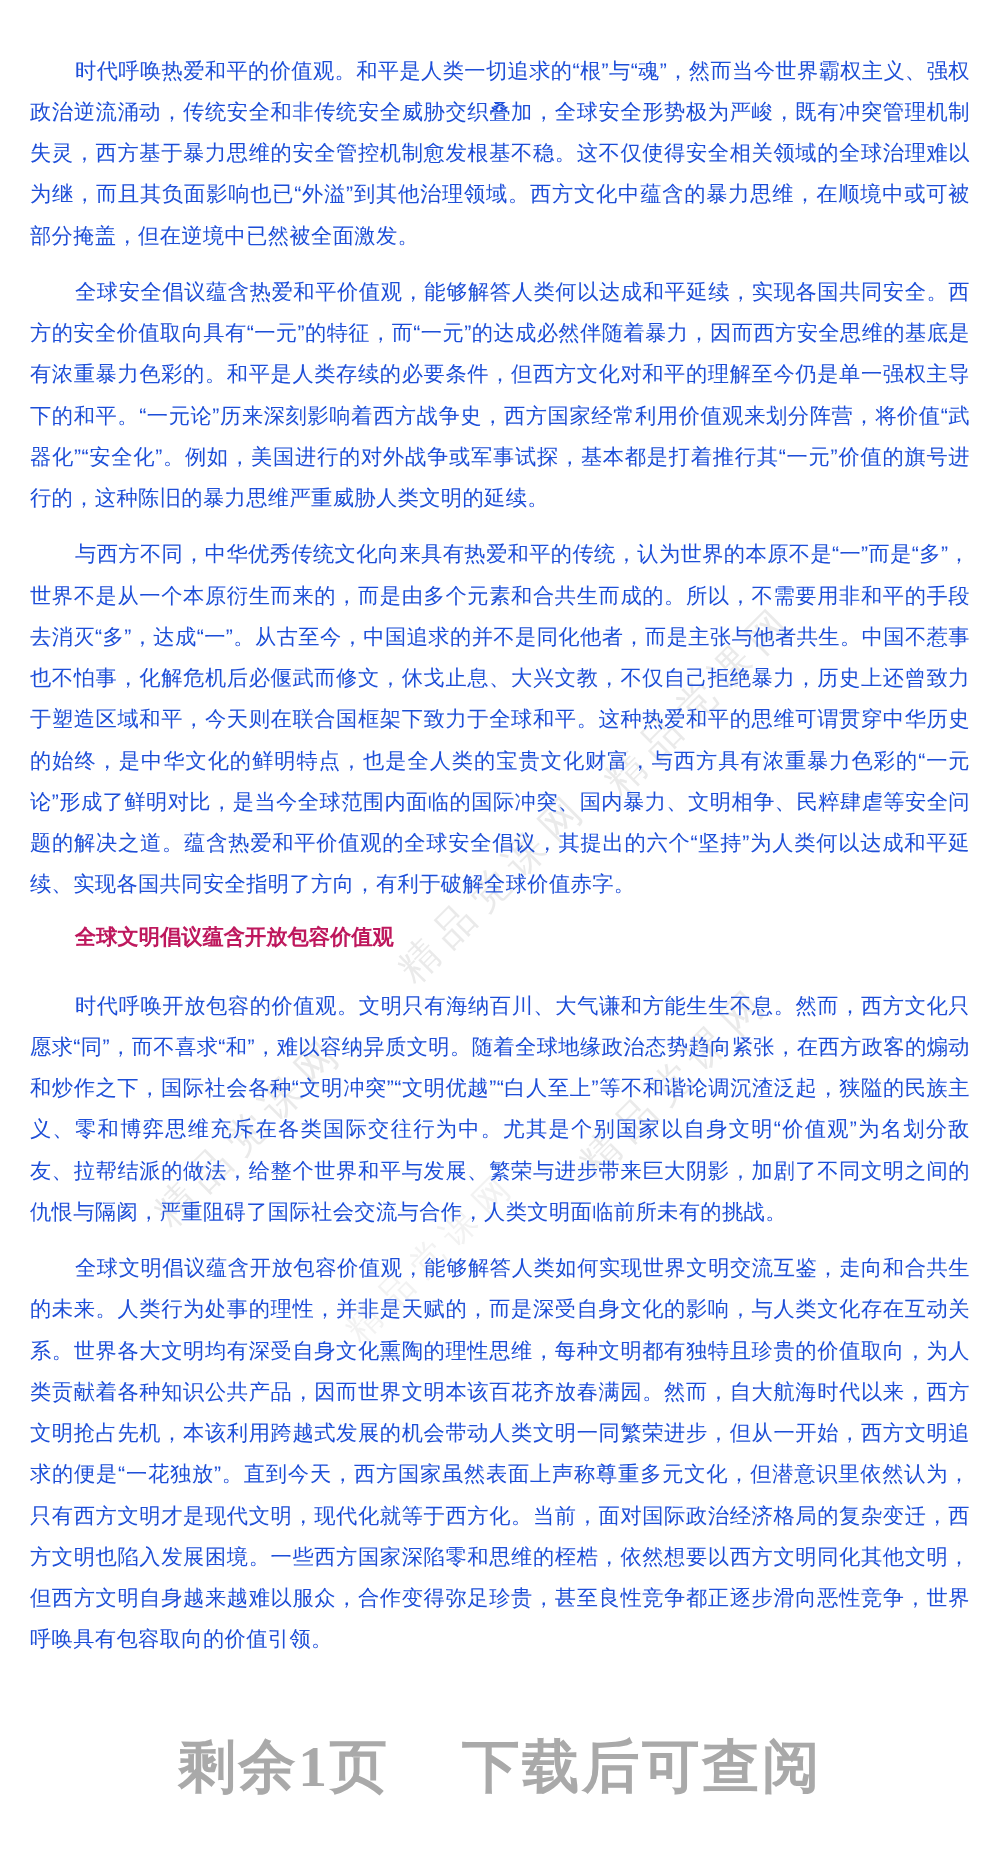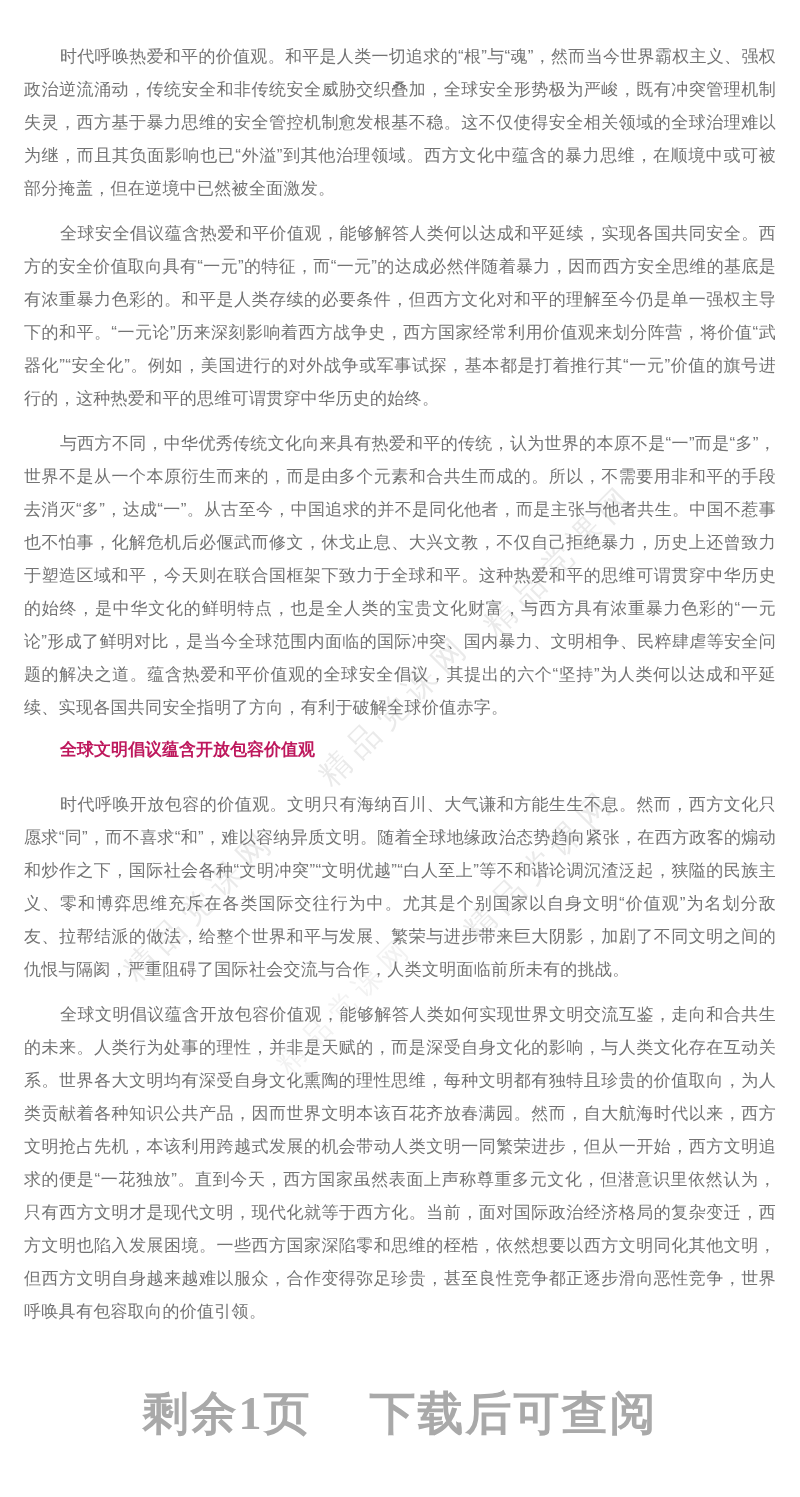--- a/index.html
+++ b/index.html
@@ -22,21 +22,21 @@
   }
   .doc-body {
     position: relative;
     padding: 40px 24px 0 24px;
     z-index: 2;
   }
   .doc-paragraph {
     margin: 0 0 12px 0;
     font-size: 17px;
     line-height: 33px;
-    color: #737373;
+    color: #1d4ed8;
     text-align: justify;
     text-indent: 36px;
     letter-spacing: 0.3px;
   }
   .doc-heading {
     margin: 14px 0 26px 0;
     font-size: 17px;
     line-height: 24px;
     font-weight: 700;
     color: #be185d;
@@ -90,21 +90,21 @@
     <div class="watermark wm-1">精品党课网</div>
     <div class="watermark wm-2">精品党课网</div>
     <div class="watermark wm-3">精品党课网</div>
     <div class="watermark wm-4">精品党课网</div>
     <div class="watermark wm-5">精品党课网</div>
   </div>
 
   <div class="doc-body">
 
   <p class="doc-paragraph">时代呼唤热爱和平的价值观。和平是人类一切追求的“根”与“魂”，然而当今世界霸权主义、强权政治逆流涌动，传统安全和非传统安全威胁交织叠加，全球安全形势极为严峻，既有冲突管理机制失灵，西方基于暴力思维的安全管控机制愈发根基不稳。这不仅使得安全相关领域的全球治理难以为继，而且其负面影响也已“外溢”到其他治理领域。西方文化中蕴含的暴力思维，在顺境中或可被部分掩盖，但在逆境中已然被全面激发。</p>
-      <p class="doc-paragraph">全球安全倡议蕴含热爱和平价值观，能够解答人类何以达成和平延续，实现各国共同安全。西方的安全价值取向具有“一元”的特征，而“一元”的达成必然伴随着暴力，因而西方安全思维的基底是有浓重暴力色彩的。和平是人类存续的必要条件，但西方文化对和平的理解至今仍是单一强权主导下的和平。“一元论”历来深刻影响着西方战争史，西方国家经常利用价值观来划分阵营，将价值“武器化”“安全化”。例如，美国进行的对外战争或军事试探，基本都是打着推行其“一元”价值的旗号进行的，这种热爱和平的思维可谓贯穿中华历史的始终。</p>
+      <p class="doc-paragraph">全球安全倡议蕴含热爱和平价值观，能够解答人类何以达成和平延续，实现各国共同安全。西方的安全价值取向具有“一元”的特征，而“一元”的达成必然伴随着暴力，因而西方安全思维的基底是有浓重暴力色彩的。和平是人类存续的必要条件，但西方文化对和平的理解至今仍是单一强权主导下的和平。“一元论”历来深刻影响着西方战争史，西方国家经常利用价值观来划分阵营，将价值“武器化”“安全化”。例如，美国进行的对外战争或军事试探，基本都是打着推行其“一元”价值的旗号进行的，这种陈旧的暴力思维严重威胁人类文明的延续。</p>
       <p class="doc-paragraph">与西方不同，中华优秀传统文化向来具有热爱和平的传统，认为世界的本原不是“一”而是“多”，世界不是从一个本原衍生而来的，而是由多个元素和合共生而成的。所以，不需要用非和平的手段去消灭“多”，达成“一”。从古至今，中国追求的并不是同化他者，而是主张与他者共生。中国不惹事也不怕事，化解危机后必偃武而修文，休戈止息、大兴文教，不仅自己拒绝暴力，历史上还曾致力于塑造区域和平，今天则在联合国框架下致力于全球和平。这种热爱和平的思维可谓贯穿中华历史的始终，是中华文化的鲜明特点，也是全人类的宝贵文化财富，与西方具有浓重暴力色彩的“一元论”形成了鲜明对比，是当今全球范围内面临的国际冲突、国内暴力、文明相争、民粹肆虐等安全问题的解决之道。蕴含热爱和平价值观的全球安全倡议，其提出的六个“坚持”为人类何以达成和平延续、实现各国共同安全指明了方向，有利于破解全球价值赤字。</p>
       <h3 class="doc-heading">全球文明倡议蕴含开放包容价值观</h3>
       <p class="doc-paragraph">时代呼唤开放包容的价值观。文明只有海纳百川、大气谦和方能生生不息。然而，西方文化只愿求“同”，而不喜求“和”，难以容纳异质文明。随着全球地缘政治态势趋向紧张，在西方政客的煽动和炒作之下，国际社会各种“文明冲突”“文明优越”“白人至上”等不和谐论调沉渣泛起，狭隘的民族主义、零和博弈思维充斥在各类国际交往行为中。尤其是个别国家以自身文明“价值观”为名划分敌友、拉帮结派的做法，给整个世界和平与发展、繁荣与进步带来巨大阴影，加剧了不同文明之间的仇恨与隔阂，严重阻碍了国际社会交流与合作，人类文明面临前所未有的挑战。</p>
       <p class="doc-paragraph">全球文明倡议蕴含开放包容价值观，能够解答人类如何实现世界文明交流互鉴，走向和合共生的未来。人类行为处事的理性，并非是天赋的，而是深受自身文化的影响，与人类文化存在互动关系。世界各大文明均有深受自身文化熏陶的理性思维，每种文明都有独特且珍贵的价值取向，为人类贡献着各种知识公共产品，因而世界文明本该百花齐放春满园。然而，自大航海时代以来，西方文明抢占先机，本该利用跨越式发展的机会带动人类文明一同繁荣进步，但从一开始，西方文明追求的便是“一花独放”。直到今天，西方国家虽然表面上声称尊重多元文化，但潜意识里依然认为，只有西方文明才是现代文明，现代化就等于西方化。当前，面对国际政治经济格局的复杂变迁，西方文明也陷入发展困境。一些西方国家深陷零和思维的桎梏，依然想要以西方文明同化其他文明，但西方文明自身越来越难以服众，合作变得弥足珍贵，甚至良性竞争都正逐步滑向恶性竞争，世界呼唤具有包容取向的价值引领。</p>
     </div>
 
   <div class="remaining-banner">
     <span>剩余1页</span><span class="spacer"></span><span>下载后可查阅</span>
   </div>
 

